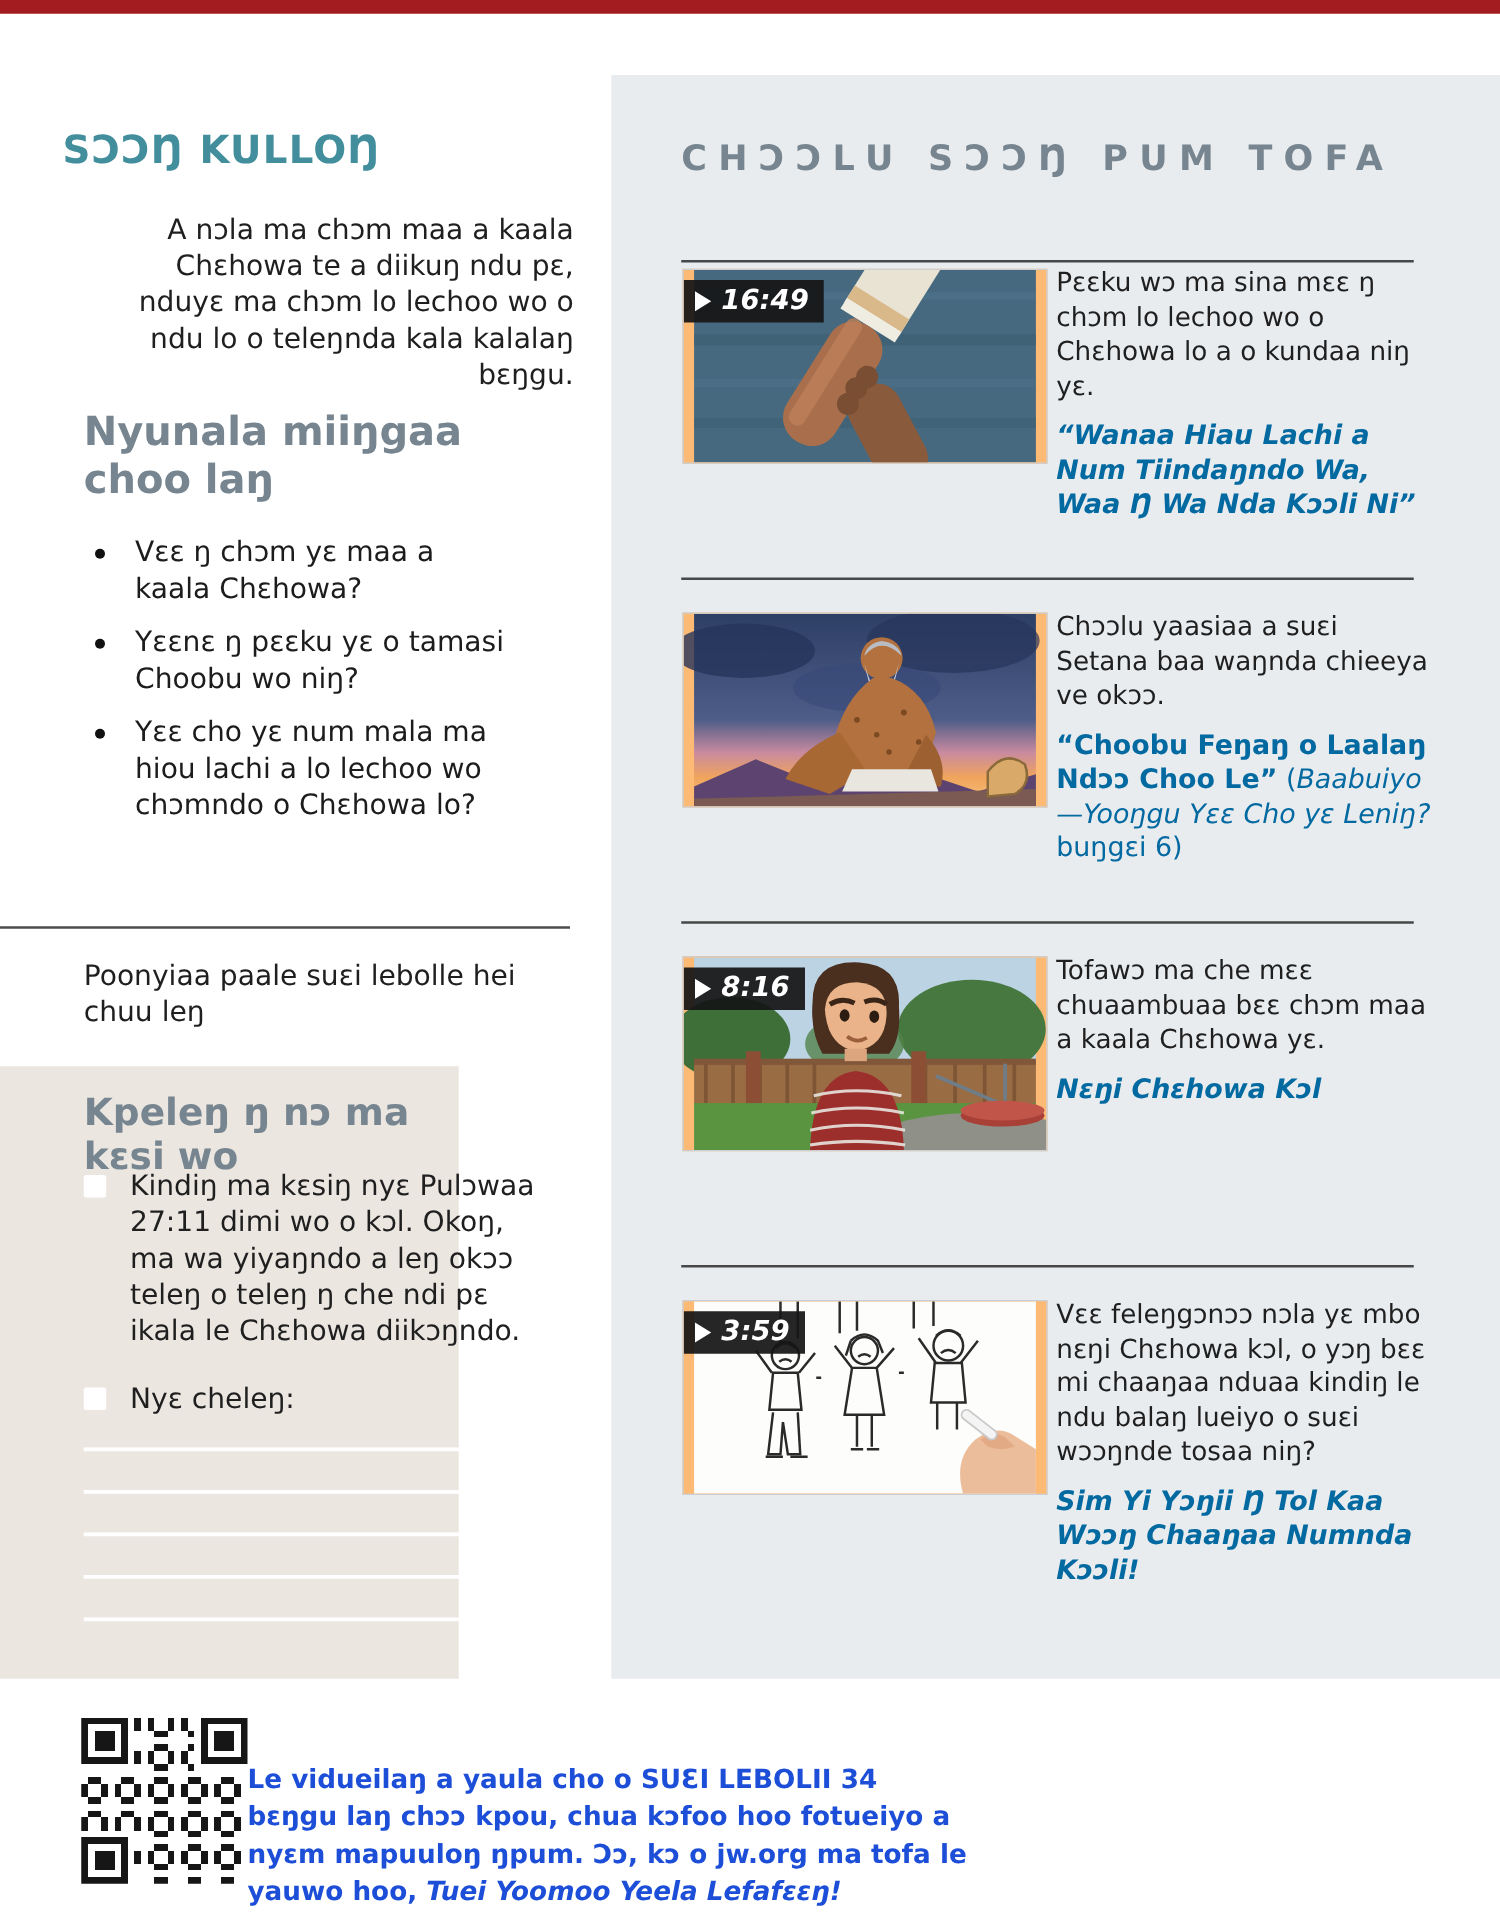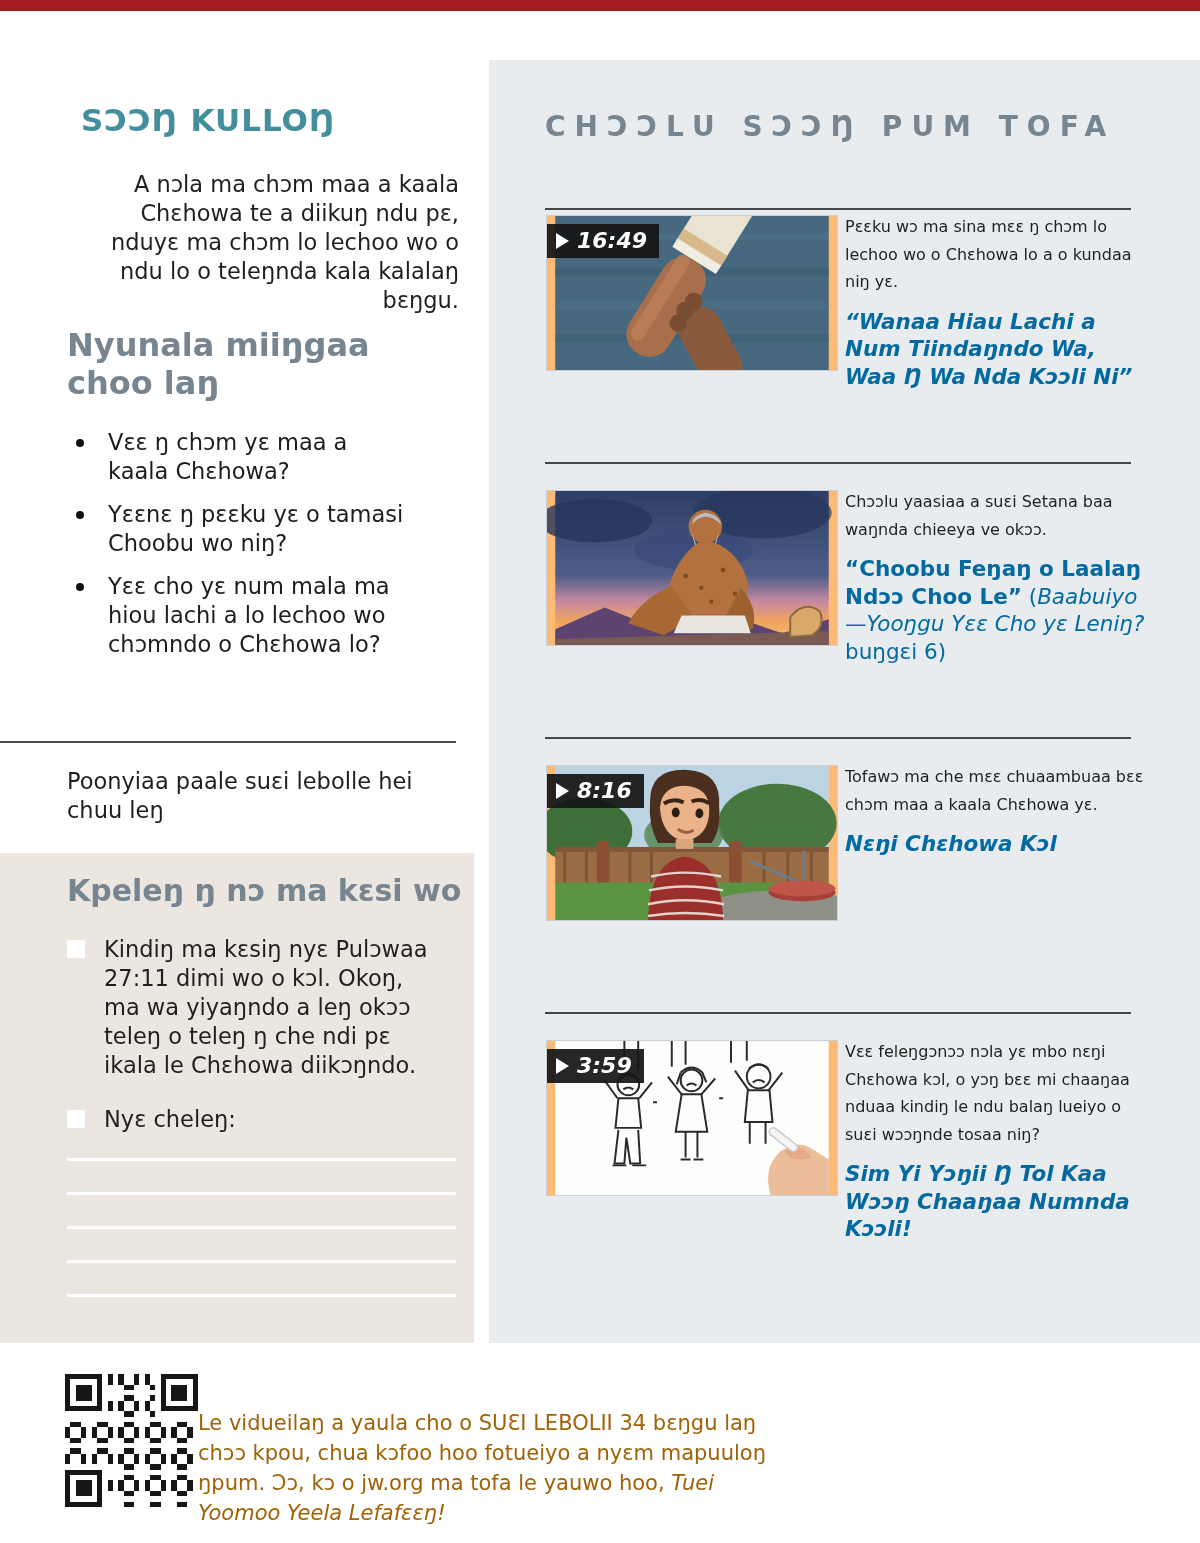--- a/index.html
+++ b/index.html
@@ -3,58 +3,58 @@
 <meta charset="utf-8">
 <style>
   * { margin:0; padding:0; box-sizing:border-box; }
   html,body { background:#ffffff; }
   body { font-family:"DejaVu Sans","Liberation Sans",sans-serif; color:#1c1c1c; }
   #page { position:relative; width:1200px; height:1543px; background:#ffffff; overflow:hidden; }
 
   .topbar { position:absolute; left:0; top:0; width:1200px; height:11px; background:#a31d20; }
 
   
-  .h1 { position:absolute; left:81px; top:102px; font-size:31px; font-weight:bold; color:#428e9c; letter-spacing:1px; }
+  .h1 { position:absolute; left:50px; top:102px; font-size:31px; font-weight:bold; color:#428e9c; letter-spacing:1px; }
   .para1 { position:absolute; left:67px; top:170px; width:392px; font-size:22.5px; line-height:29px; color:#1f1f1f;text-align:right; }
   .h2 { position:absolute; left:67px; top:326px; width:340px; font-size:32px; font-weight:bold; color:#76858f; line-height:38px; }
   .bullets { position:absolute; left:72px; top:428px; width:340px; list-style:none; }
   .bullets li { position:relative; padding-left:36px; font-size:22.5px; line-height:29px; margin-bottom:14px; }
   .bullets li::before { content:""; position:absolute; left:4px; top:11px; width:8px; height:8px; border-radius:50%; background:#111; }
   .hr-left { position:absolute; left:0; top:741px; width:456px; height:2px; background:#4d4d4d; }
   .note { position:absolute; left:67px; top:767px; width:400px; font-size:22.5px; line-height:29px; color:#1f1f1f; }
 
-  .worksheet { position:absolute; left:0; top:853px; width:474px; height:490px; background:#ece6e1; }
+  .worksheet { position:absolute; left:0; top:853px; width:367px; height:490px; background:#ece6e1; }
   .ws-title { position:absolute; left:67px; top:20px; font-size:30px; font-weight:bold; color:#76858f; }
   .ws-item { position:absolute; left:67px; display:flex; }
   .ws-box { flex:0 0 auto; width:18px; height:18px; background:#ffffff; border-radius:2px; margin-top:5px; }
   .ws-text { margin-left:19px; width:330px; font-size:22.5px; line-height:29px; color:#1f1f1f; }
   .ws-line { position:absolute; left:67px; width:389px; height:3px; background:#ffffff; }
 
   
   .panel { position:absolute; left:489px; top:60px; width:711px; height:1283px; background:#e9ecef; }
   .panel-title { position:absolute; left:56px; top:50px; font-size:28px; font-weight:bold; color:#76858f; letter-spacing:9px; white-space:nowrap; }
   .panel-hr { position:absolute; left:56px; width:586px; height:2px; background:#474747; }
   .m-row { position:absolute; left:57px; width:598px; }
   .thumb { position:absolute; left:0; top:0; width:292px; height:156px; border:1px solid #c9cfd5; background:#fdba74; overflow:hidden;font-style:italic; }
   .thumb svg { display:block; width:100%; height:100%; }
   .badge { position:absolute; left:0; top:8px; display:flex; align-items:center; gap:8px;
            background:rgba(22,22,22,0.93); color:#fff; padding:4px 12px 5px 9px;
            font-size:22px; font-weight:bold; }
   .play { width:0; height:0; border-top:8px solid transparent; border-bottom:8px solid transparent; border-left:13px solid #ffffff; }
   .m-text { position:absolute; left:299px; top:-2px; width:300px; }
-  .m-body { font-size:16px; line-height:27.5px; color:#1f1f1f; margin-bottom:12px; }
+  .m-body { font-size:21px; line-height:27.5px; color:#1f1f1f; margin-bottom:12px; }
   .m-quote { font-size:21.5px; line-height:27.5px; font-weight:bold; color:#0369a1; }
   .italic { font-style:italic; }
   .ref-normal { font-weight:normal; font-style:normal; }
   .ref-italic { font-weight:normal; font-style:italic; }
 
   
   .qr { position:absolute; left:65px; top:1374px; width:133px; height:133px; }
   .qr svg { width:100%; height:100%; display:block; }
-  .footer-text { position:absolute; left:198px; top:1408px; width:582px; font-size:21px; line-height:30px; color:#a16207; }
+  .footer-text { position:absolute; left:198px; top:1408px; width:582px; font-size:21px; line-height:30px; color:#1d4ed8;font-weight:bold; }
 </style>
 </head>
 <body>
 
 <div id="page">
   <div class="topbar"></div>
 
   <div class="h1">SƆƆŊ KULLOŊ</div>
   <p class="para1">A nɔla ma chɔm maa a kaala Chɛhowa te a diikuŋ ndu pɛ, nduyɛ ma chɔm lo lechoo wo o ndu lo o teleŋnda kala kalalaŋ bɛŋgu.</p>
 

